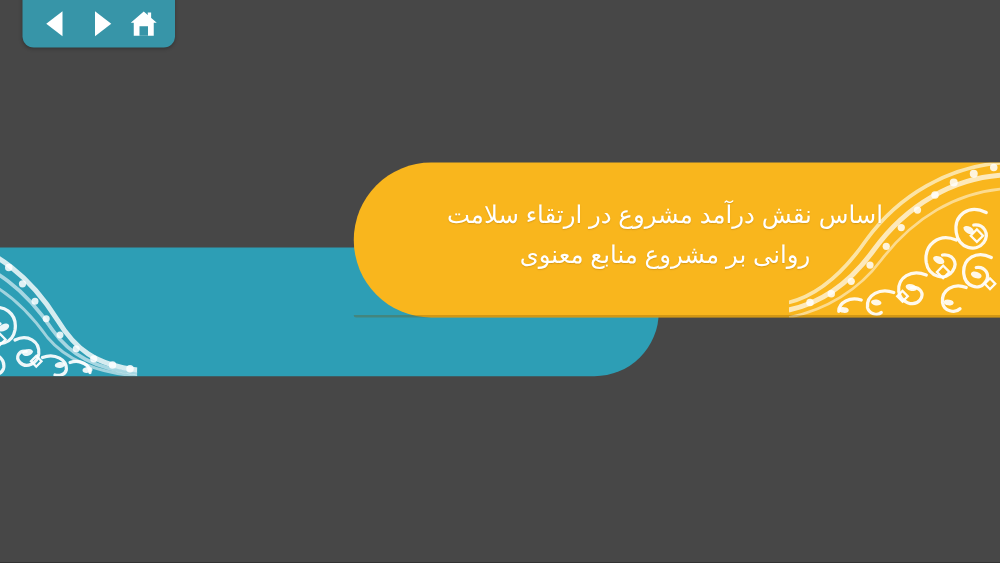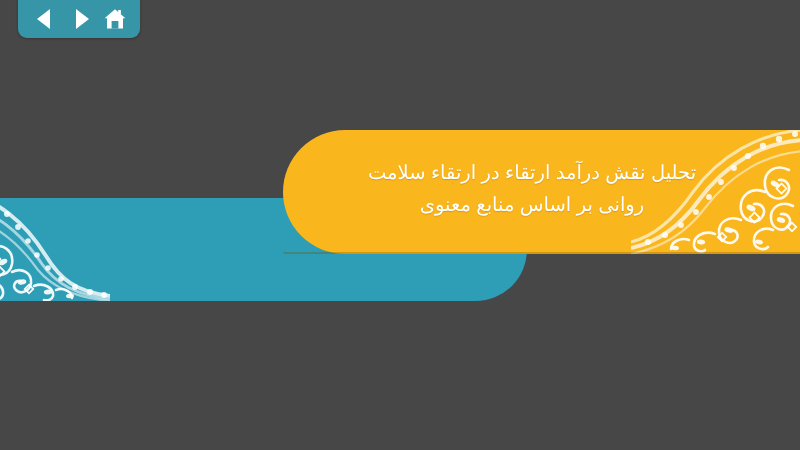--- a/index.html
+++ b/index.html
@@ -277,19 +277,19 @@
             <rect x="18" y="55" width="7" height="7" transform="rotate(45 21.5 58.5)"></rect>
             <rect x="45" y="84" width="7" height="7" transform="rotate(45 48.5 87.5)"></rect>
             <rect x="78" y="104" width="6" height="6" transform="rotate(45 81 107)"></rect>
             <rect x="8" y="94" width="6" height="6" transform="rotate(45 11 97)"></rect>
           </g>
         </g>
       </svg>
     </div>
 
     <div class="title-block">
-      <div class="title-line">تحلیل نقش درآمد ارتقاء در ارتقاء سلامت</div>
-      <div class="title-line">روانی بر اساس منابع معنوی</div>
+      <div class="title-line">اساس نقش درآمد مشروع در ارتقاء سلامت</div>
+      <div class="title-line">روانی بر مشروع منابع معنوی</div>
     </div>
 
   </div>
 
 </div>
 
 </body></html>

